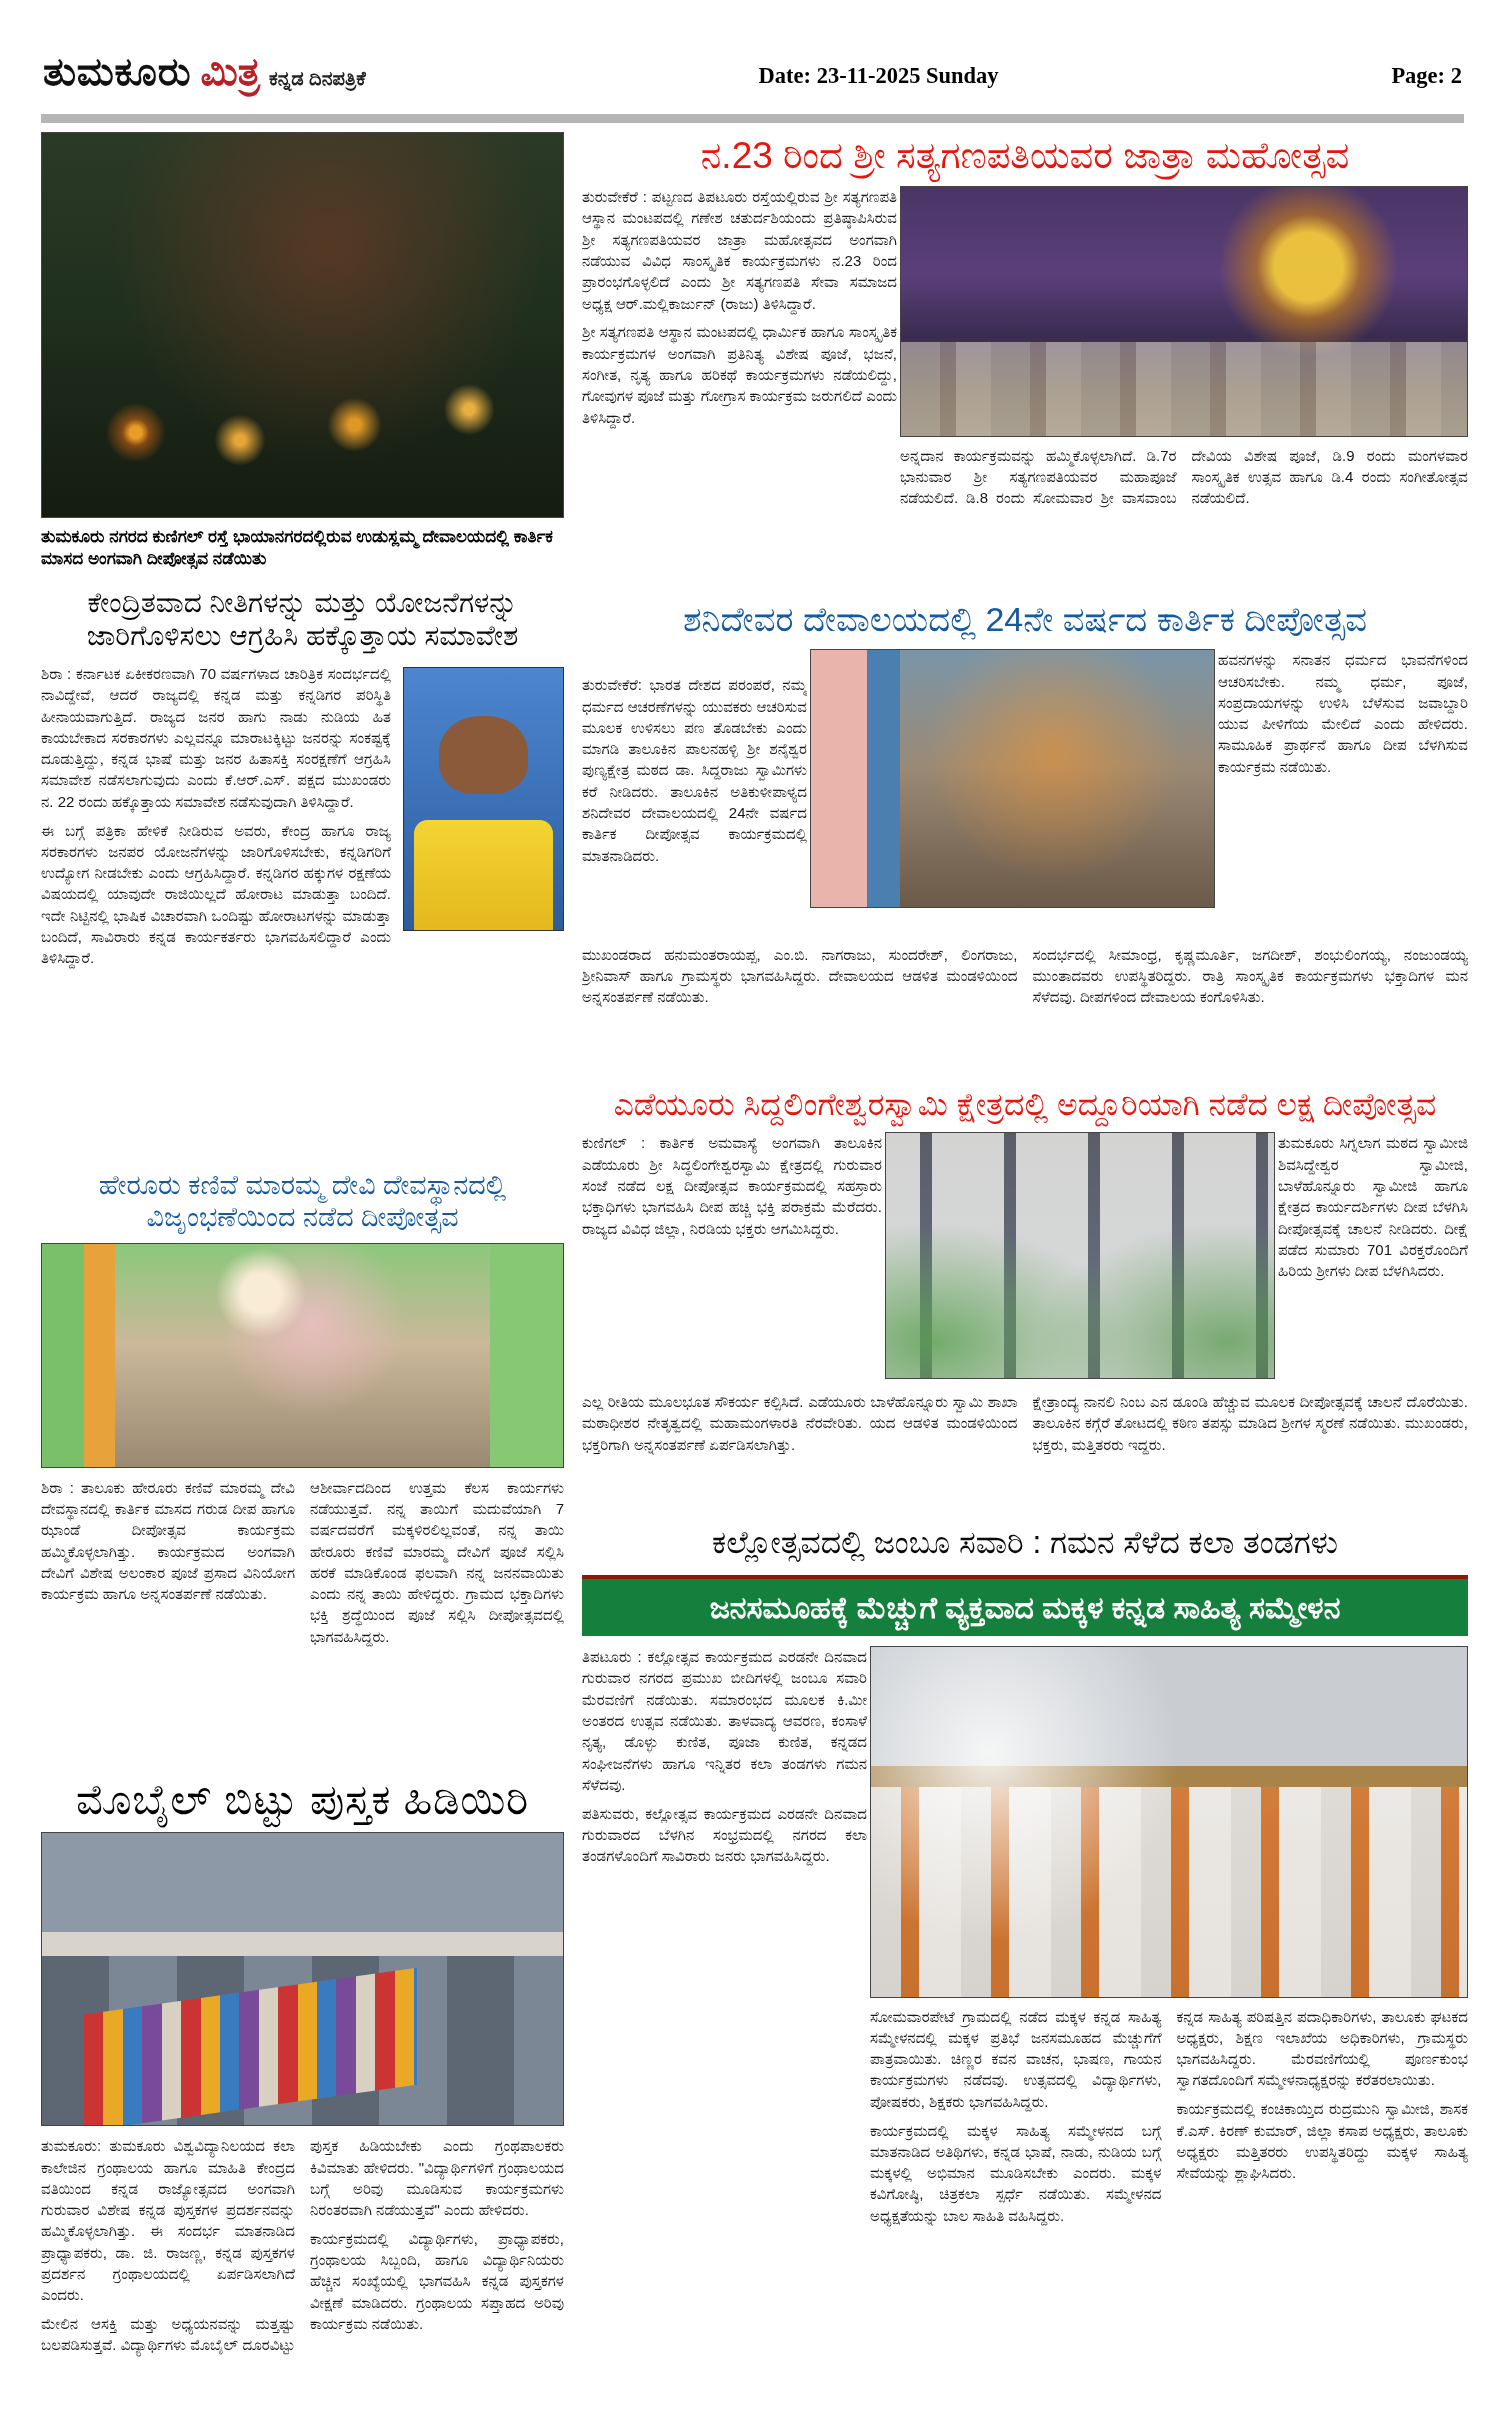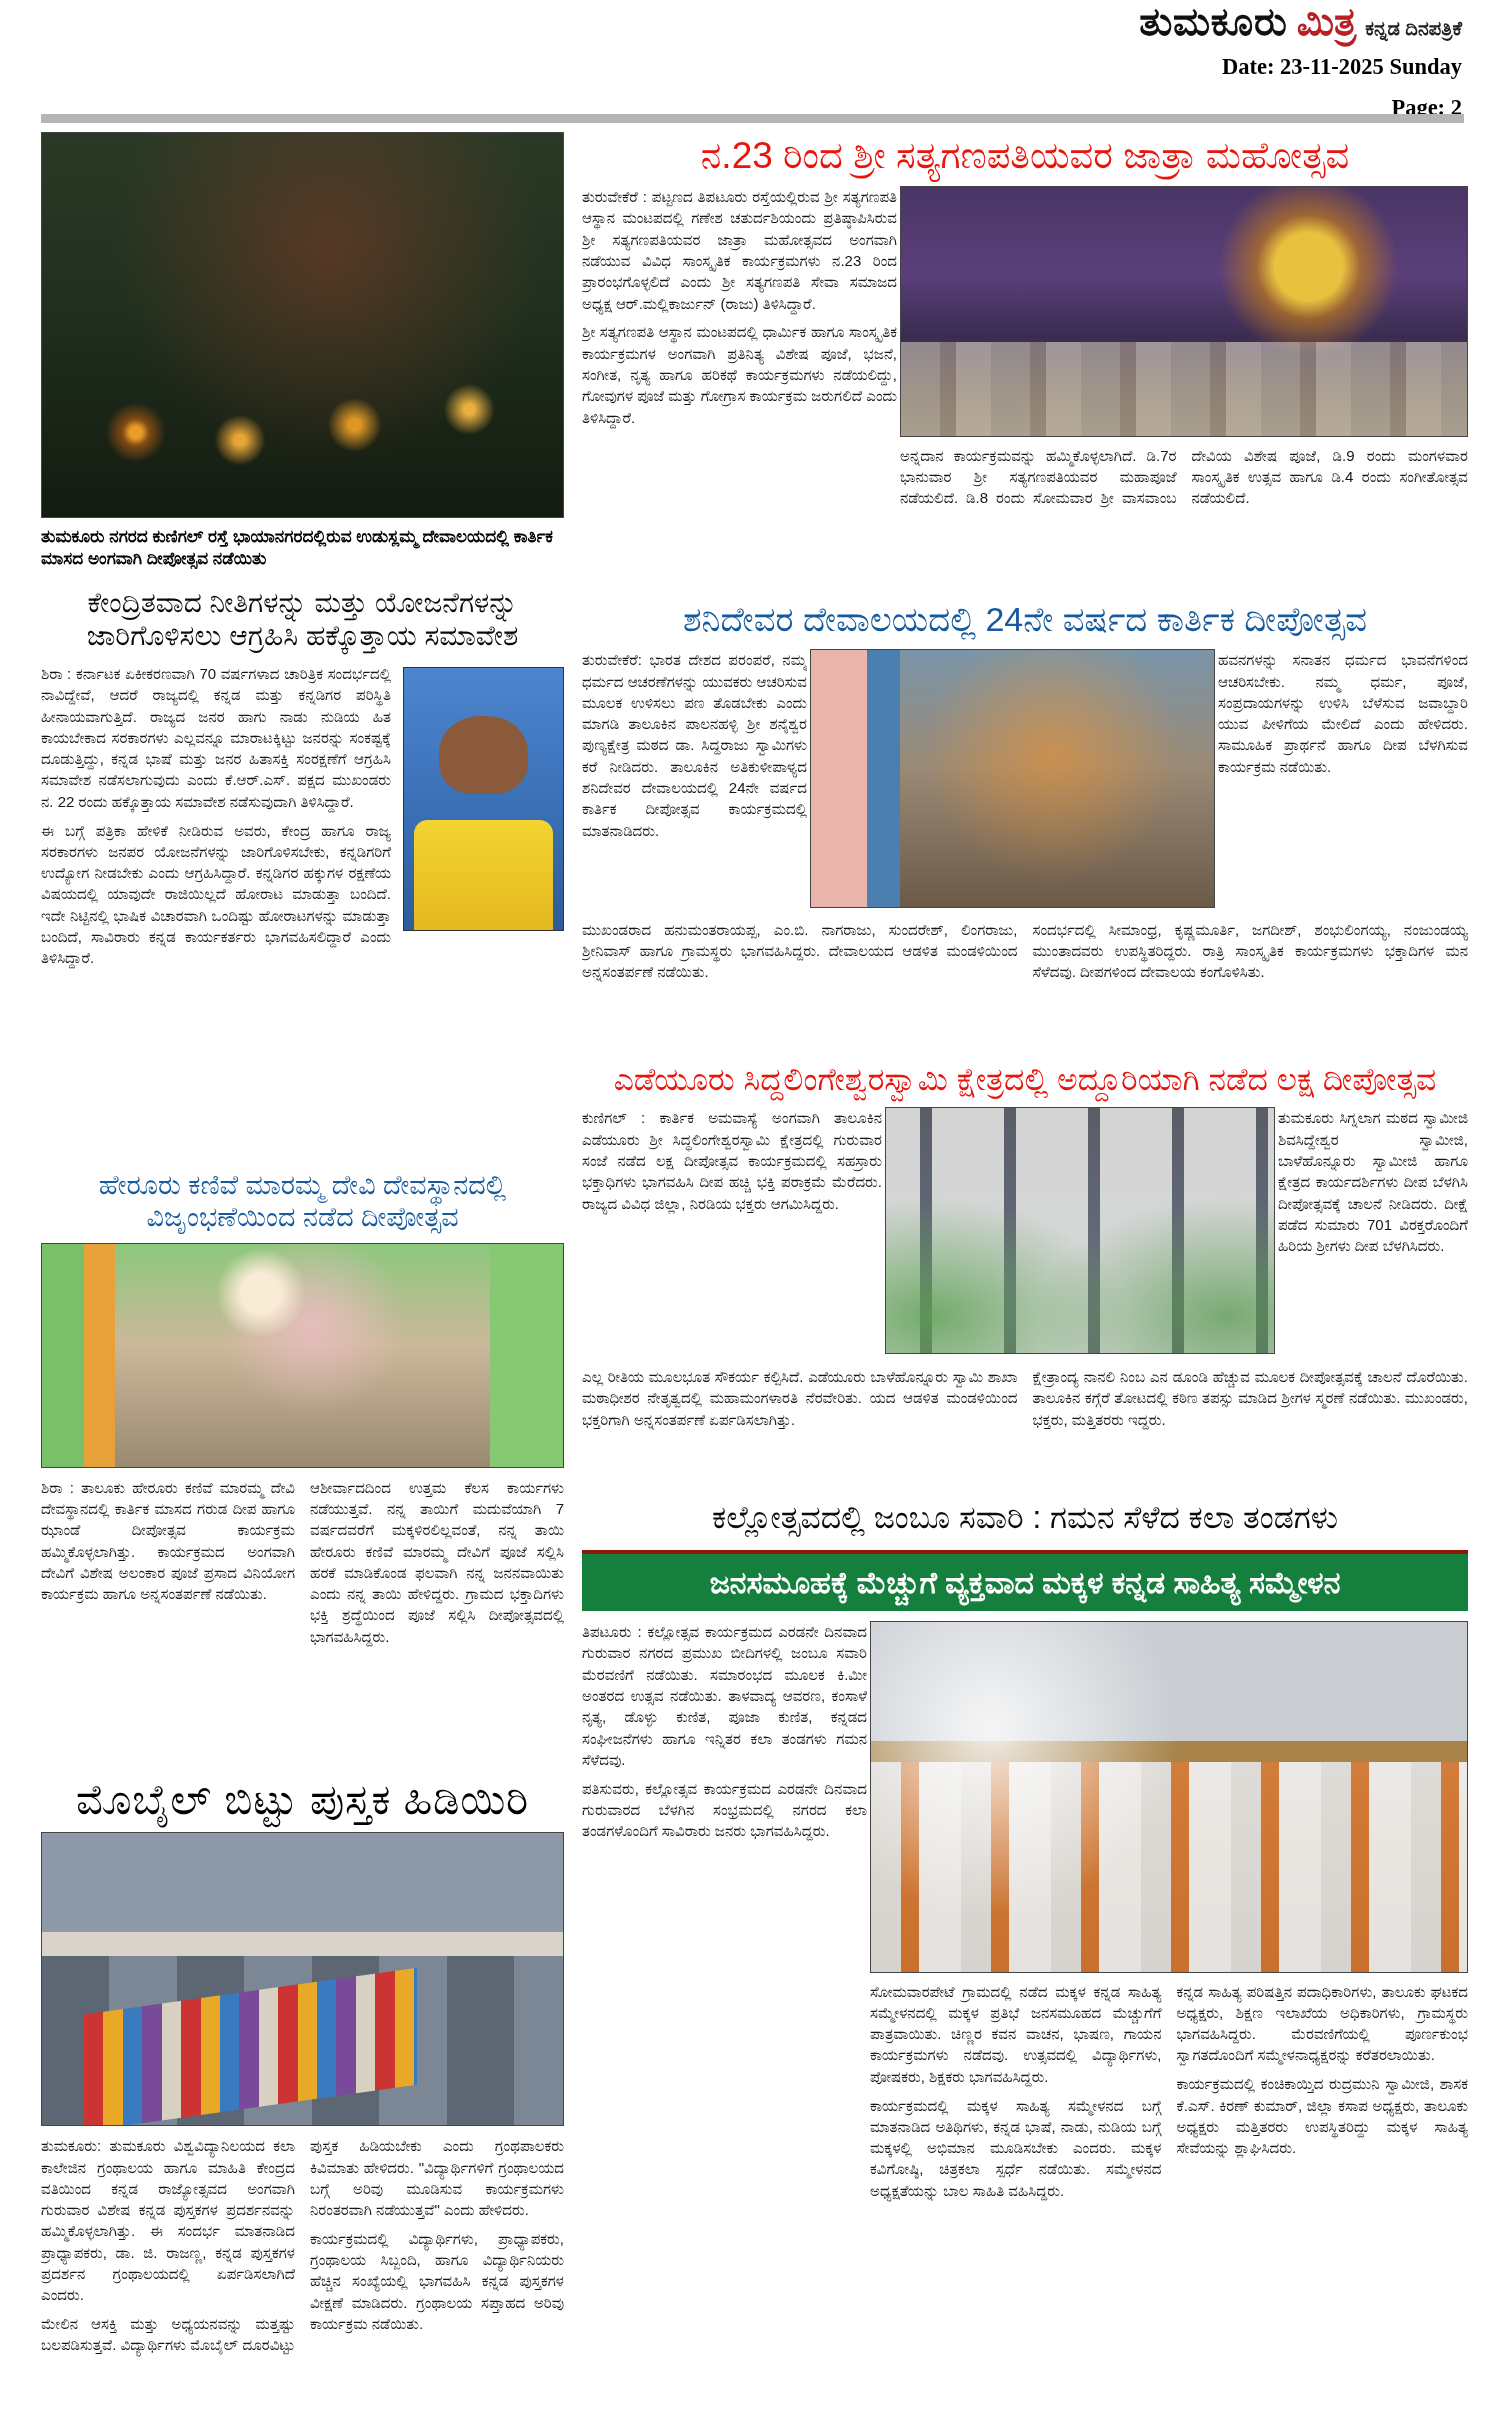--- a/index.html
+++ b/index.html
@@ -1,20 +1,20 @@
 <!DOCTYPE html>
 <html style="font-size:12px"><head>
 <meta charset="utf-8">
 <style>
   html,body{margin:0;padding:0;background:#888;}
   .page{position:relative;width:1505px;height:2426px;background:#ffffff;
         font-family:"Liberation Sans",sans-serif;color:#151515;overflow:hidden;margin:0 auto;}
   
-  .hdr{position:absolute;top:0;left:0;right:0;height:112px;padding:0 43px;
-       display:flex;align-items:flex-end;justify-content:space-between;box-sizing:border-box;flex-direction:column;}
+  .hdr{position:absolute;top:0;left:0;right:0;height:112px;padding:8px 43px;
+       display:flex;align-items:flex-end;justify-content:space-between;box-sizing:border-box;}
   .masthead{display:flex;align-items:baseline;gap:9px;padding-bottom:9px;}
   .mh-main{font-size:39px;font-weight:bold;color:#111;letter-spacing:0.7px;}
   .mh-accent{font-size:39px;font-weight:bold;color:#b92025;}
   .mh-tag{font-size:19.5px;font-weight:bold;color:#222;}
   .hdr-date{font-size:22.5px;font-weight:bold;color:#000;padding-bottom:15px;font-family:"Liberation Serif",serif;}
   .hdr-page{font-size:22.5px;font-weight:bold;color:#000;padding-bottom:15px;font-family:"Liberation Serif",serif;}
   .hdr-rule{position:absolute;top:114px;left:41px;right:41px;height:9px;background:#b5b5b5;}
   
   .content{position:absolute;top:132px;left:41px;right:37px;bottom:13.5px;display:flex;gap:18px;}
   .colL{width:523px;flex:none;display:flex;flex-direction:column;}
@@ -144,21 +144,21 @@
         <div class="fill">
           <div class="photo ph-jathra"></div>
           <div class="body-txt twocol block" style="height:142px;margin-top:7.5px;">
             <p>ಅನ್ನದಾನ ಕಾರ್ಯಕ್ರಮವನ್ನು ಹಮ್ಮಿಕೊಳ್ಳಲಾಗಿದೆ. ಡಿ.7ರ ಭಾನುವಾರ ಶ್ರೀ ಸತ್ಯಗಣಪತಿಯವರ ಮಹಾಪೂಜೆ ನಡೆಯಲಿದೆ. ಡಿ.8 ರಂದು ಸೋಮವಾರ ಶ್ರೀ ವಾಸವಾಂಬ ದೇವಿಯ ವಿಶೇಷ ಪೂಜೆ, ಡಿ.9 ರಂದು ಮಂಗಳವಾರ ಸಾಂಸ್ಕೃತಿಕ ಉತ್ಸವ ಹಾಗೂ ಡಿ.4 ರಂದು ಸಂಗೀತೋತ್ಸವ ನಡೆಯಲಿದೆ.</p>
           </div>
         </div>
       </div>
 
       <h2 class="hl hl-blue">ಶನಿದೇವರ ದೇವಾಲಯದಲ್ಲಿ 24ನೇ ವರ್ಷದ ಕಾರ್ತಿಕ ದೀಪೋತ್ಸವ</h2>
       <div class="row">
-        <div class="body-txt block" style="width:225px;height:262px;">
+        <div class="body-txt block" style="width:225px;height:262px;margin-top:25px;">
           <p>ತುರುವೇಕೆರೆ: ಭಾರತ ದೇಶದ ಪರಂಪರೆ, ನಮ್ಮ ಧರ್ಮದ ಆಚರಣೆಗಳನ್ನು ಯುವಕರು ಆಚರಿಸುವ ಮೂಲಕ ಉಳಿಸಲು ಪಣ ತೊಡಬೇಕು ಎಂದು ಮಾಗಡಿ ತಾಲೂಕಿನ ಪಾಲನಹಳ್ಳಿ ಶ್ರೀ ಶನೈಶ್ವರ ಪುಣ್ಯಕ್ಷೇತ್ರ ಮಠದ ಡಾ. ಸಿದ್ದರಾಜು ಸ್ವಾಮಿಗಳು ಕರೆ ನೀಡಿದರು. ತಾಲೂಕಿನ ಅತಿಕುಳೀಪಾಳ್ಯದ ಶನಿದೇವರ ದೇವಾಲಯದಲ್ಲಿ 24ನೇ ವರ್ಷದ ಕಾರ್ತಿಕ ದೀಪೋತ್ಸವ ಕಾರ್ಯಕ್ರಮದಲ್ಲಿ ಮಾತನಾಡಿದರು.</p>
         </div>
         <div class="photo ph-shani" style="width:405px;"></div>
         <div class="body-txt block fill" style="height:262px;">
           <p>ಹವನಗಳನ್ನು ಸನಾತನ ಧರ್ಮದ ಭಾವನೆಗಳಿಂದ ಆಚರಿಸಬೇಕು. ನಮ್ಮ ಧರ್ಮ, ಪೂಜೆ, ಸಂಪ್ರದಾಯಗಳನ್ನು ಉಳಿಸಿ ಬೆಳೆಸುವ ಜವಾಬ್ದಾರಿ ಯುವ ಪೀಳಿಗೆಯ ಮೇಲಿದೆ ಎಂದು ಹೇಳಿದರು. ಸಾಮೂಹಿಕ ಪ್ರಾರ್ಥನೆ ಹಾಗೂ ದೀಪ ಬೆಳಗಿಸುವ ಕಾರ್ಯಕ್ರಮ ನಡೆಯಿತು.</p>
         </div>
       </div>
       <div class="body-txt twocol block" style="height:135px;margin-top:7.5px;">
         <p>ಮುಖಂಡರಾದ ಹನುಮಂತರಾಯಪ್ಪ, ಎಂ.ಬಿ. ನಾಗರಾಜು, ಸುಂದರೇಶ್, ಲಿಂಗರಾಜು, ಶ್ರೀನಿವಾಸ್ ಹಾಗೂ ಗ್ರಾಮಸ್ಥರು ಭಾಗವಹಿಸಿದ್ದರು. ದೇವಾಲಯದ ಆಡಳಿತ ಮಂಡಳಿಯಿಂದ ಅನ್ನಸಂತರ್ಪಣೆ ನಡೆಯಿತು.</p>
         <p>ಸಂದರ್ಭದಲ್ಲಿ ಸೀಮಾಂಧ್ರ, ಕೃಷ್ಣಮೂರ್ತಿ, ಜಗದೀಶ್, ಶಂಭುಲಿಂಗಯ್ಯ, ನಂಜುಂಡಯ್ಯ ಮುಂತಾದವರು ಉಪಸ್ಥಿತರಿದ್ದರು. ರಾತ್ರಿ ಸಾಂಸ್ಕೃತಿಕ ಕಾರ್ಯಕ್ರಮಗಳು ಭಕ್ತಾದಿಗಳ ಮನ ಸೆಳೆದವು. ದೀಪಗಳಿಂದ ದೇವಾಲಯ ಕಂಗೊಳಿಸಿತು.</p>

